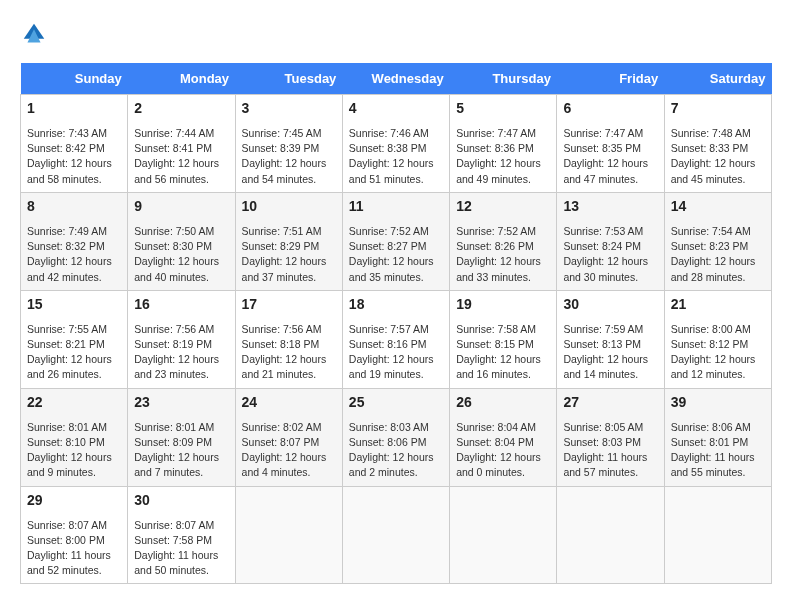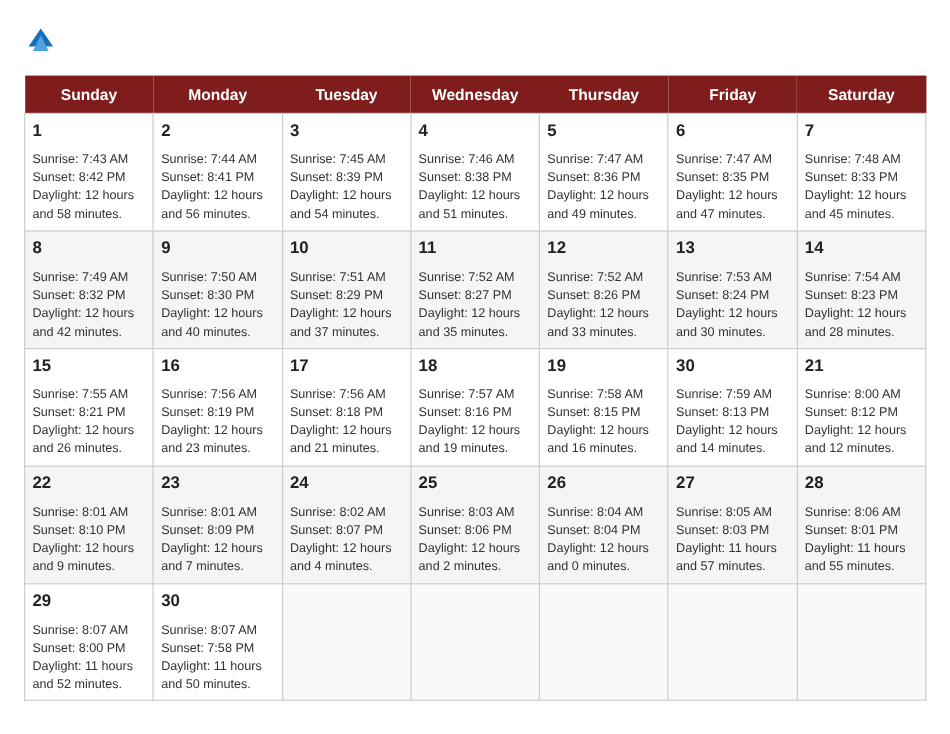--- a/index.html
+++ b/index.html
@@ -43,24 +43,24 @@
     .location-title {
       font-size: 16px;
       color: #444;
     }
     table {
       width: 100%;
       border-collapse: collapse;
       font-size: 11px;
     }
     thead th {
-      background-color: #7f1d1d;
+      background-color: #3b82f6;
       color: #fff;
       padding: 8px 6px;
-      text-align: center;
+      text-align: right;
       font-size: 13px;
       font-weight: bold;
     }
     td {
       border: 1px solid #ccc;
       vertical-align: top;
       padding: 5px 6px;
       width: 107px;
       min-height: 85px;
       background: #fff;
@@ -229,21 +229,21 @@
         </td>
         <td>
           <span class="day-num">26</span>
           <div class="day-info">Sunrise: 8:04 AM<br>Sunset: 8:04 PM<br>Daylight: 12 hours and 0 minutes.</div>
         </td>
         <td>
           <span class="day-num">27</span>
           <div class="day-info">Sunrise: 8:05 AM<br>Sunset: 8:03 PM<br>Daylight: 11 hours and 57 minutes.</div>
         </td>
         <td>
-          <span class="day-num">28</span>
+          <span class="day-num">39</span>
           <div class="day-info">Sunrise: 8:06 AM<br>Sunset: 8:01 PM<br>Daylight: 11 hours and 55 minutes.</div>
         </td>
       </tr>
       <tr>
         <td>
           <span class="day-num">29</span>
           <div class="day-info">Sunrise: 8:07 AM<br>Sunset: 8:00 PM<br>Daylight: 11 hours and 52 minutes.</div>
         </td>
         <td>
           <span class="day-num">30</span>

